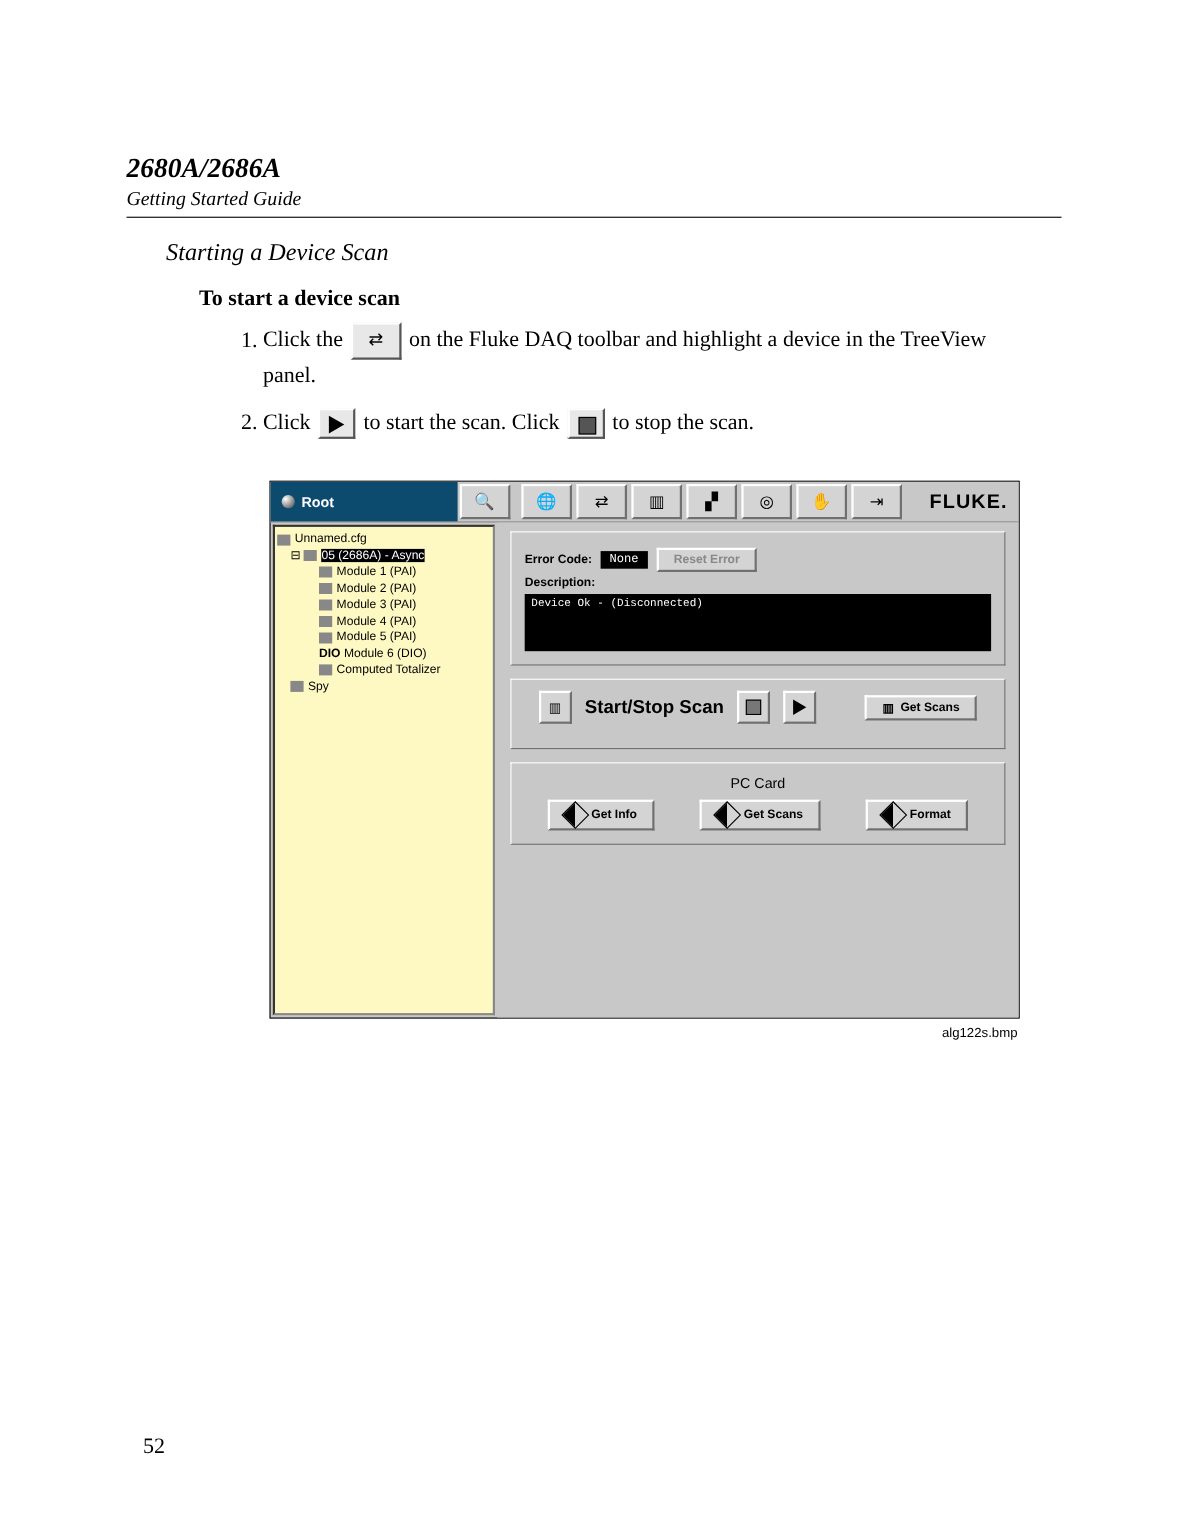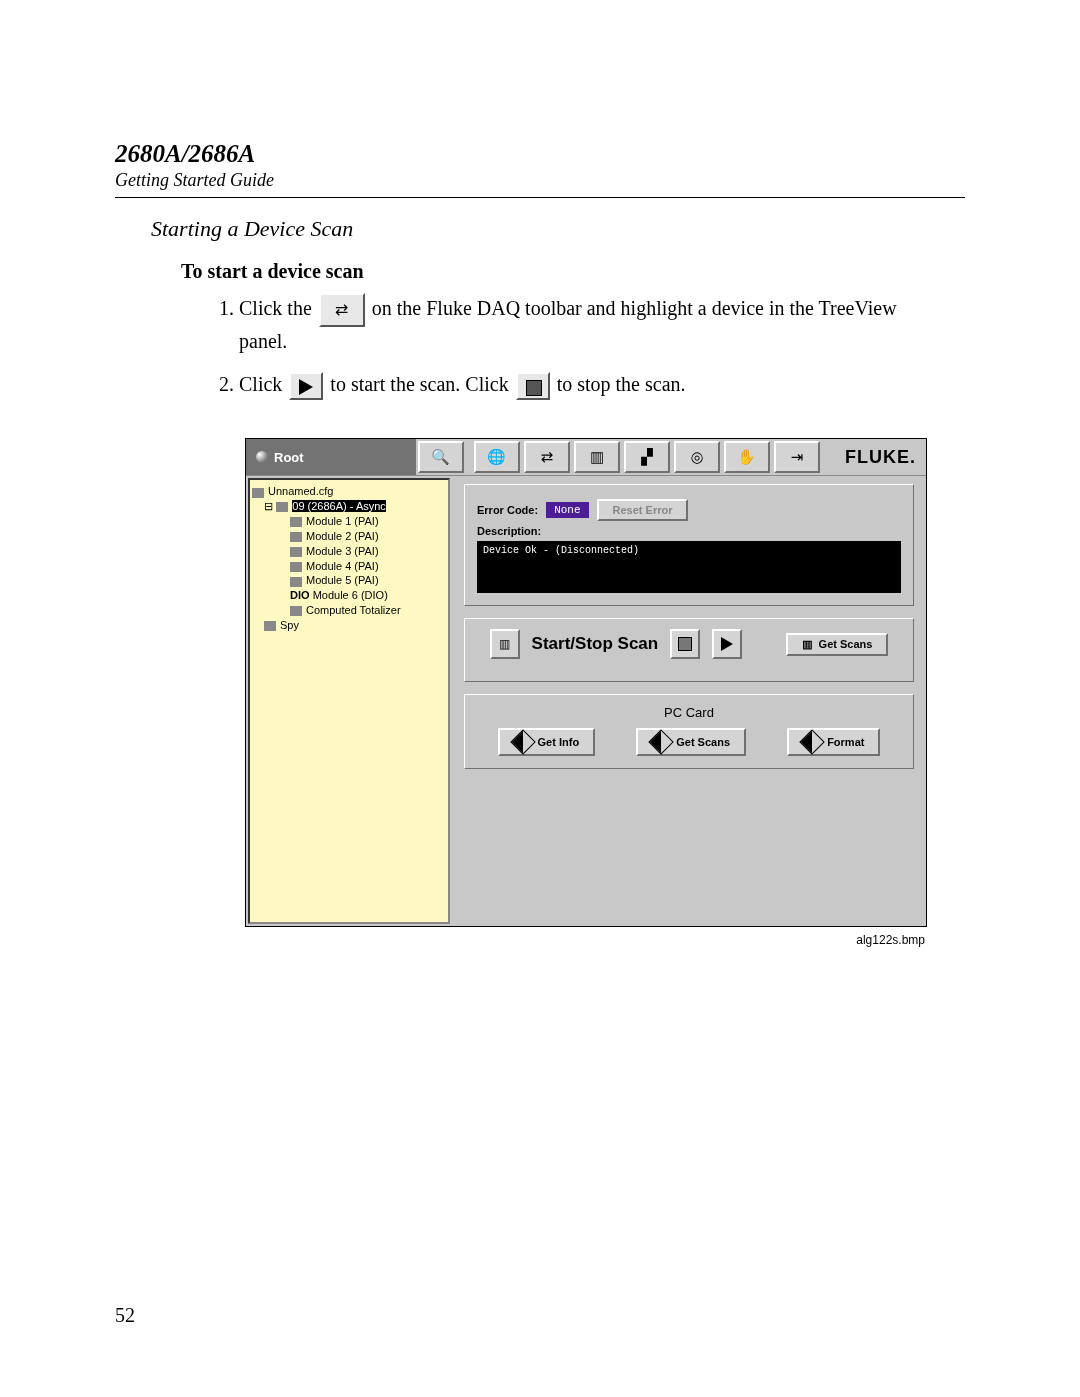--- a/index.html
+++ b/index.html
@@ -104,21 +104,21 @@
   }
   .win-top {
     display: flex;
     background: #c8c8c8;
     border-bottom: 1px solid #888;
   }
   .root-box {
     display: flex;
     align-items: center;
     gap: 6px;
-    background: #737373;
+    background: #0c4a6e;
     color: #fff;
     padding: 4px 10px;
     font-weight: bold;
     font-size: 13px;
     width: 150px;
   }
   .root-ball {
     width: 12px; height: 12px; border-radius: 50%;
     background: radial-gradient(circle at 30% 30%, #fff, #777 70%);
     display: inline-block;
@@ -197,21 +197,21 @@
     margin-bottom: 10px;
   }
   .bell {
     display:inline-block; width:18px;height:18px;
     vertical-align:middle; margin-right:8px;
     font-size:16px;
   }
   .row { display: flex; align-items: center; gap: 8px; font-size: 11px; margin: 4px 0;}
   .lbl-bold { font-weight: bold; }
   .blackbox {
-    background: #4c1d95; color: #fff;
+    background: #000000; color: #fff;
     font-family: "Courier New", monospace;
     font-size: 11px;
     padding: 2px 8px;
     flex: 0 0 auto;
   }
   .btn3d {
     border-top: 2px solid #fff;
     border-left: 2px solid #fff;
     border-right: 2px solid #707070;
     border-bottom: 2px solid #707070;
@@ -270,21 +270,21 @@
   }
   .fig-caption {
     text-align: right;
     font-family: Arial, sans-serif;
     font-size: 12px;
     margin-top: 6px;
   }
   .page-num {
     position: absolute;
     bottom: 70px;
-    left: 115px;
+    left: 130px;
     font-size: 20px;
   }
 </style>
 </head>
 <body>
 
 <div class="page">
 
   <div>
     <div class="hdr-model">2680A/2686A</div>
@@ -331,21 +331,21 @@
         <div class="fluke-logo">FLUKE.</div>
       </div>
 
       <div class="win-body">
 
         <div class="tree">
           <div class="tree-item ti-0">
             <span class="ti-icon"></span><span>Unnamed.cfg</span>
           </div>
           <div class="tree-item ti-1">
-            ⊟ <span class="ti-icon"></span><span class="sel">09 (2686A) - Async</span>
+            ⊟ <span class="ti-icon"></span><span class="sel">05 (2686A) - Async</span>
           </div>
           <div class="tree-item ti-2"><span class="ti-icon"></span><span>Module 1 (PAI)</span></div>
           <div class="tree-item ti-2"><span class="ti-icon"></span><span>Module 2 (PAI)</span></div>
           <div class="tree-item ti-2"><span class="ti-icon"></span><span>Module 3 (PAI)</span></div>
           <div class="tree-item ti-2"><span class="ti-icon"></span><span>Module 4 (PAI)</span></div>
           <div class="tree-item ti-2"><span class="ti-icon"></span><span>Module 5 (PAI)</span></div>
           <div class="tree-item ti-2"><b>DIO</b>&nbsp;<span>Module 6 (DIO)</span></div>
           <div class="tree-item ti-2"><span class="ti-icon"></span><span>Computed Totalizer</span></div>
           <div class="tree-item ti-1"><span class="ti-icon"></span><span>Spy</span></div>
         </div>

